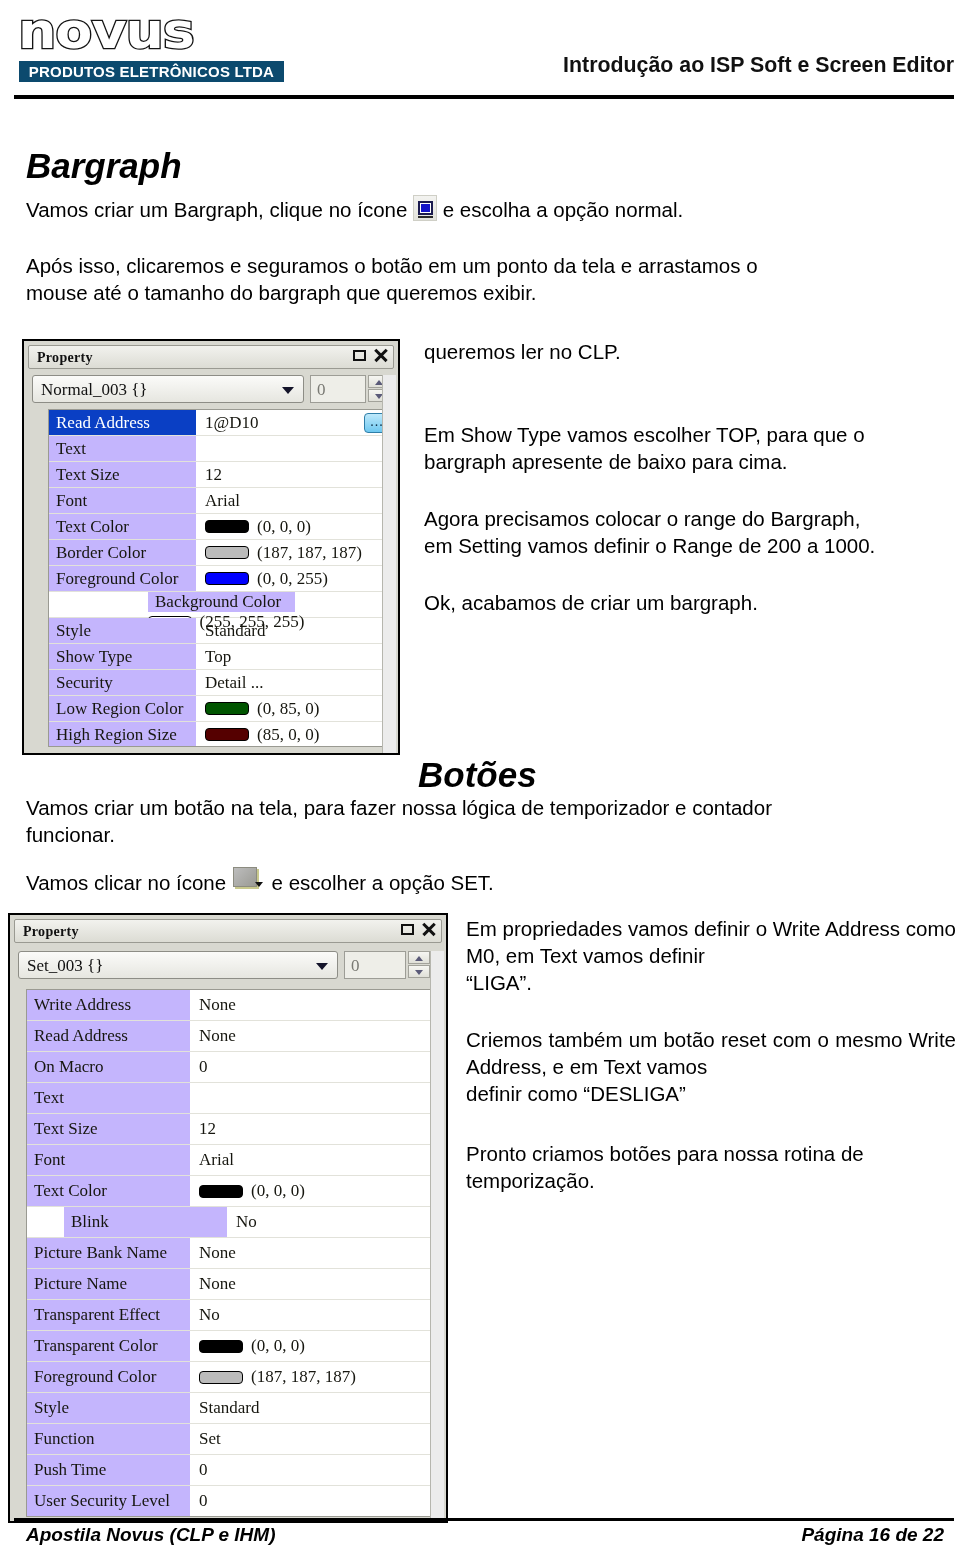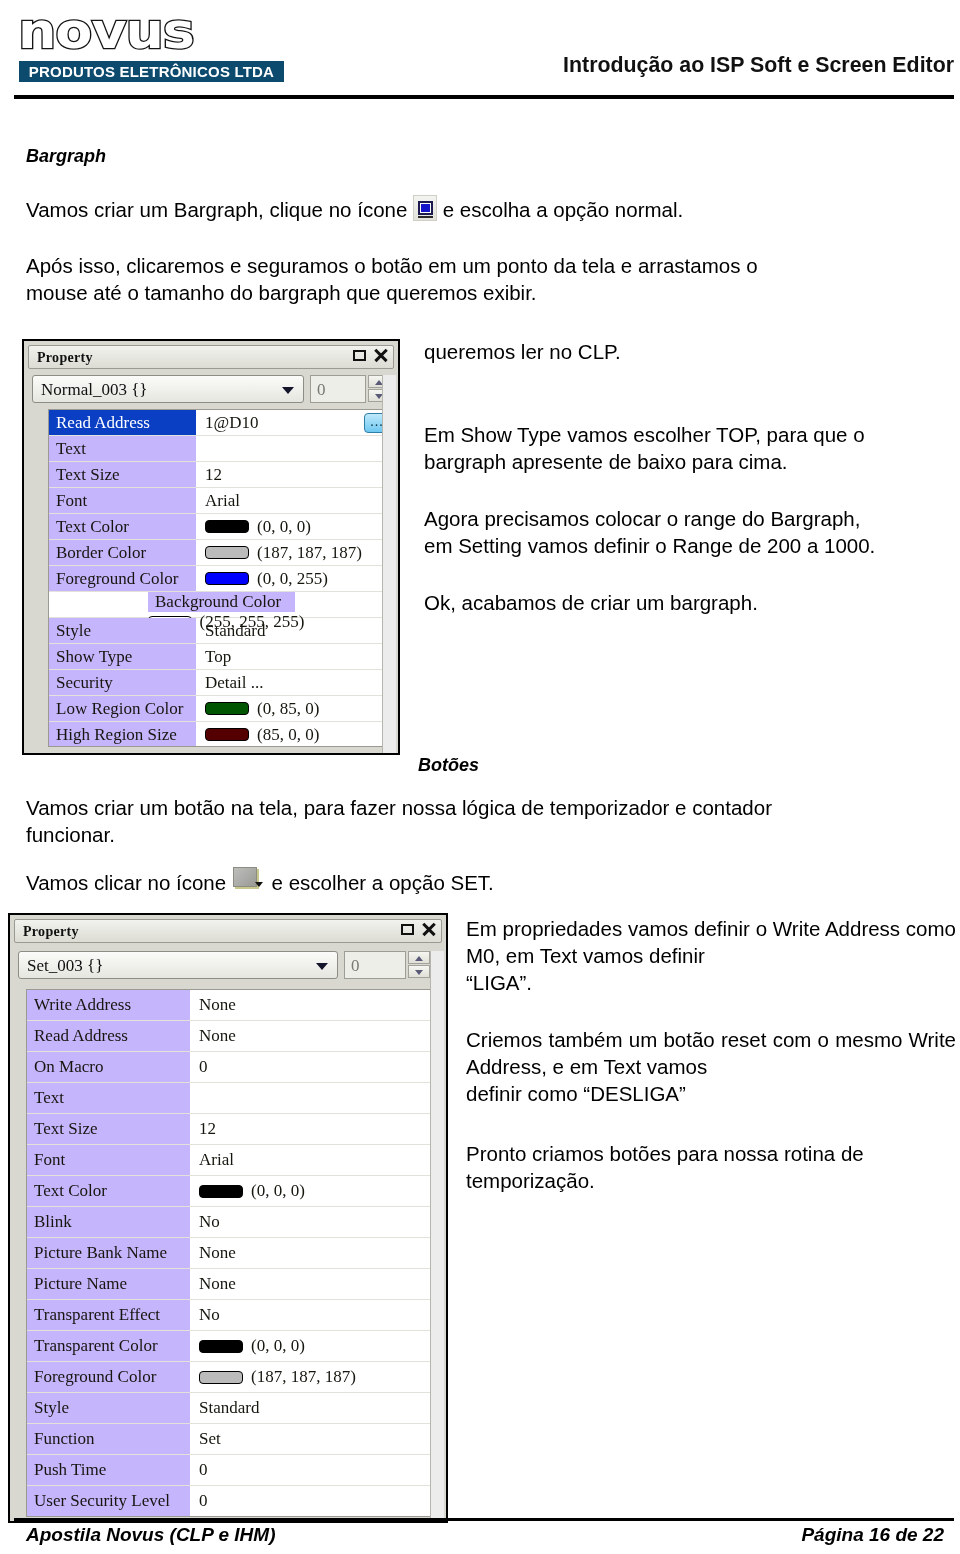--- a/index.html
+++ b/index.html
@@ -78,21 +78,21 @@
     width: 940px; height: 4px;
     background: #000000;
   }
 
   
   .h-section {
     position: absolute;
     font-family: "Liberation Sans", sans-serif;
     font-weight: bold;
     font-style: italic;
-    font-size: 18px;
+    font-size: 35px;
     color: #000000;
     white-space: nowrap;
   }
   .para {
     position: absolute;
     font-family: "Liberation Sans", sans-serif;
     font-size: 20.5px;
     line-height: 27px;
     color: #000000;
     text-align: justify;
@@ -623,21 +623,21 @@
           <span>Arial</span>
         </div>
       </div>
       <div class="grow" style="height: 31px;">
         <div class="gkey" style="width: 164px;">Text Color</div>
         <div class="gval">
           <span class="swatch" style="background: rgb(0, 0, 0);"></span>
           <span>(0, 0, 0)</span>
         </div>
       </div>
-      <div class="grow" style="height: 31px;">
+      <div class="grow" style="height: 31px; padding-left: 37px;">
         <div class="gkey" style="width: 164px;">Blink</div>
         <div class="gval">
           <span>No</span>
         </div>
       </div>
       <div class="grow" style="height: 31px;">
         <div class="gkey" style="width: 164px;">Picture Bank Name</div>
         <div class="gval">
           <span>None</span>
         </div>

